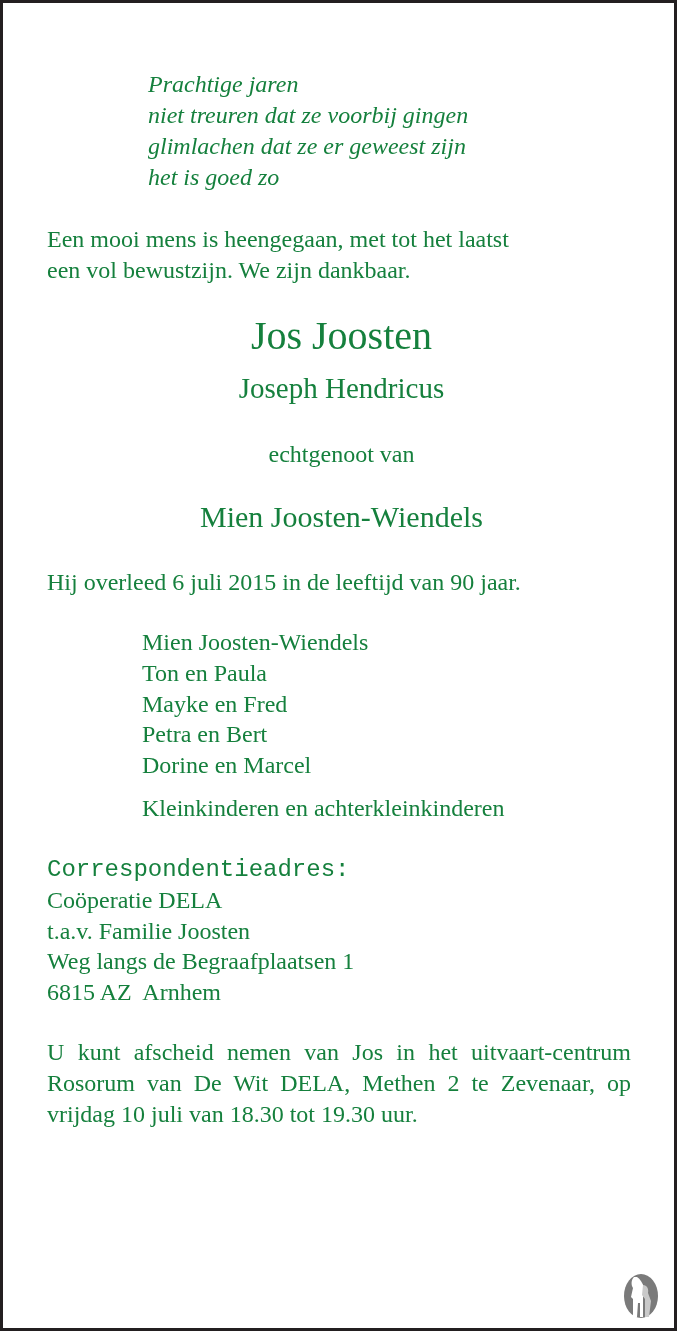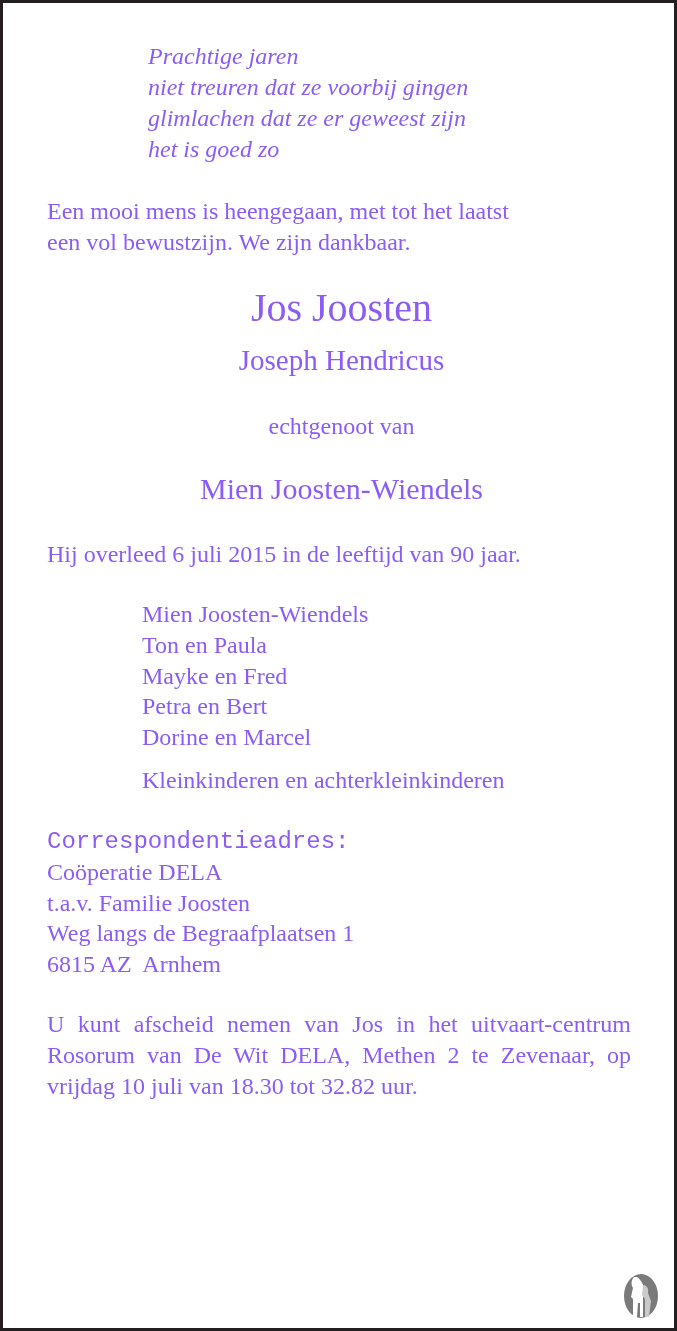--- a/index.html
+++ b/index.html
@@ -1,21 +1,21 @@
 <!DOCTYPE html>
 <html><head>
 <meta charset="utf-8">
 <style>
   html, body { margin: 0; padding: 0; background: #ffffff; }
   body { width: 677px; height: 1331px; position: relative; overflow: hidden; }
   .frame {
     position: absolute; left: 0; top: 0; width: 677px; height: 1331px;
     box-sizing: border-box; border: 3px solid #231f20; background: #ffffff;
   }
-  .t { position: absolute; font-family: "Liberation Serif", "DejaVu Serif", serif; color: #8b5cf6; white-space: nowrap; }
+  .t { position: absolute; font-family: "Liberation Serif", "DejaVu Serif", serif; color: #15803d; white-space: nowrap; margin-top: 28px; }
   .poem { left: 145px; font-style: italic; font-size: 24px; line-height: 31px; }
   .body { font-size: 24px; line-height: 31px; }
   .center { left: 0; width: 677px; text-align: center; }
   .just { left: 47px; width: 584px; white-space: normal; text-align: justify; text-align-last: left; }
   .emblem { position: absolute; left: 618px; top: 1268px; width: 40px; height: 50px; }
 </style>
 </head>
 <body>
 
 <div class="frame">
@@ -40,21 +40,21 @@
   <div class="t body" style="left:139px; top:658px;">Mayke en Fred</div>
   <div class="t body" style="left:139px; top:719px;">Dorine en Marcel</div>
   <div class="t body" style="left:139px; top:762px;">Kleinkinderen en achterkleinkinderen</div>
 
   <div class="t body" style="left:44px; top:823px;font-family:Liberation Mono, monospace;">Correspondentieadres:</div>
   <div class="t body" style="left:44px; top:854px;">Coöperatie DELA</div>
   <div class="t body" style="left:44px; top:885px;">t.a.v. Familie Joosten</div>
   <div class="t body" style="left:44px; top:915px;">Weg langs de Begraafplaatsen 1</div>
   <div class="t body" style="left:44px; top:946px; white-space:pre;">6815 AZ  Arnhem</div>
 
-  <div class="t body just" style="left:44px; top:1006px;">U kunt afscheid nemen van Jos in het uitvaart-centrum Rosorum van De Wit DELA, Methen 2 te Zevenaar, op vrijdag 10 juli van 18.30 tot 32.82 uur.</div>
+  <div class="t body just" style="left:44px; top:1006px;">U kunt afscheid nemen van Jos in het uitvaart-centrum Rosorum van De Wit DELA, Methen 2 te Zevenaar, op vrijdag 10 juli van 18.30 tot 19.30 uur.</div>
 
 
   <svg class="emblem" viewBox="0 0 40 50">
     <ellipse cx="20" cy="25" rx="17" ry="22" fill="#7a7a7a"></ellipse>
     <path d="M13 6 C10 9 10 14 12 17 L10 26 L12 28 L12 46 L16 46 L17 32 L19 32 L19 46 L22 46 L22 26 L25 22 L23 17 C22 12 19 8 16 6 Z" fill="#ffffff"></path>
     <path d="M22 14 C26 14 28 18 27 22 L30 30 L28 46 L24 46 L24 28 L21 24 Z" fill="#c9c9c9"></path>
   </svg>
 
 </div>
 

